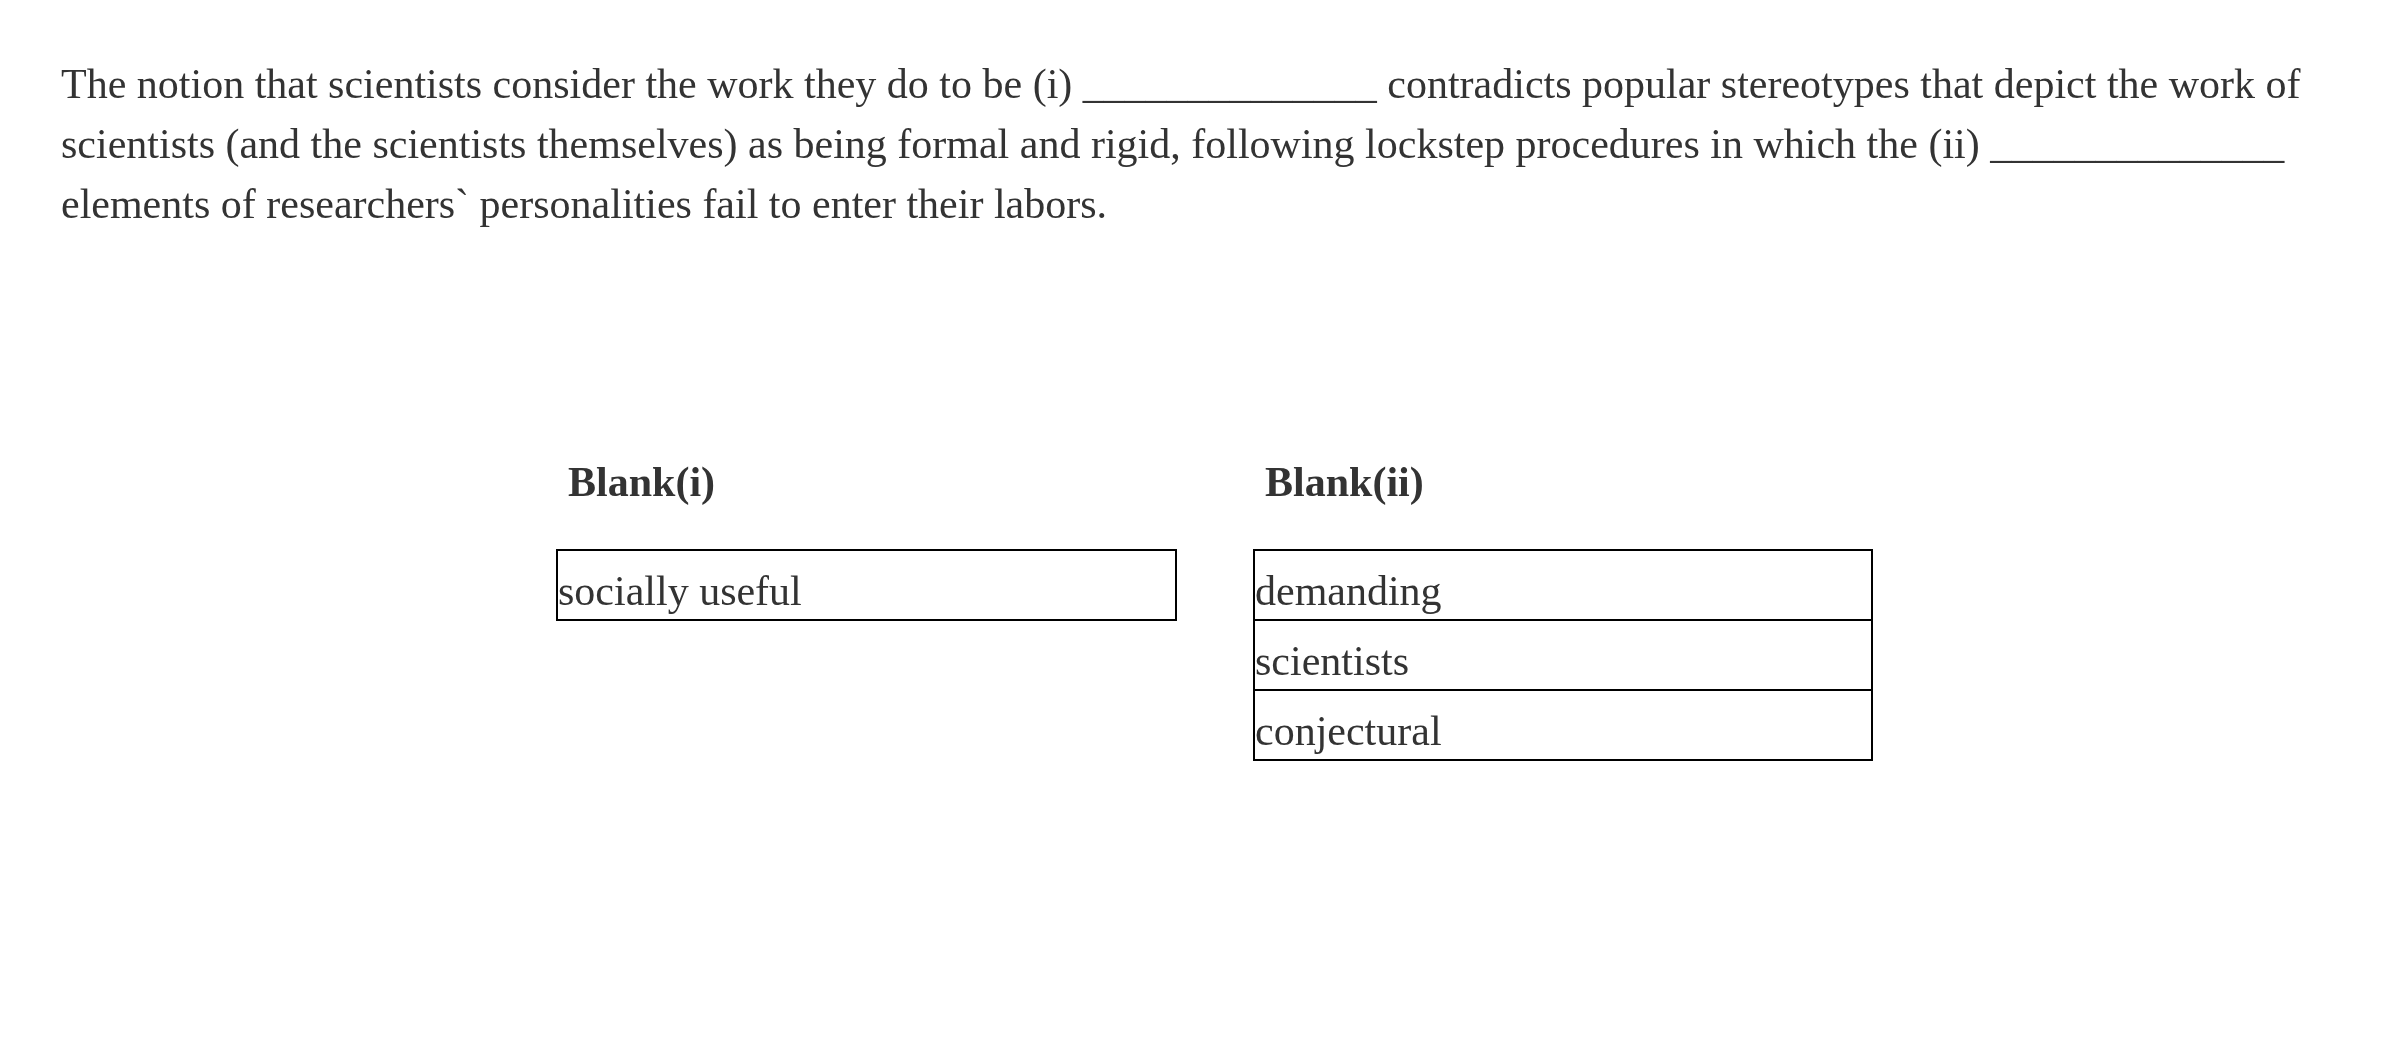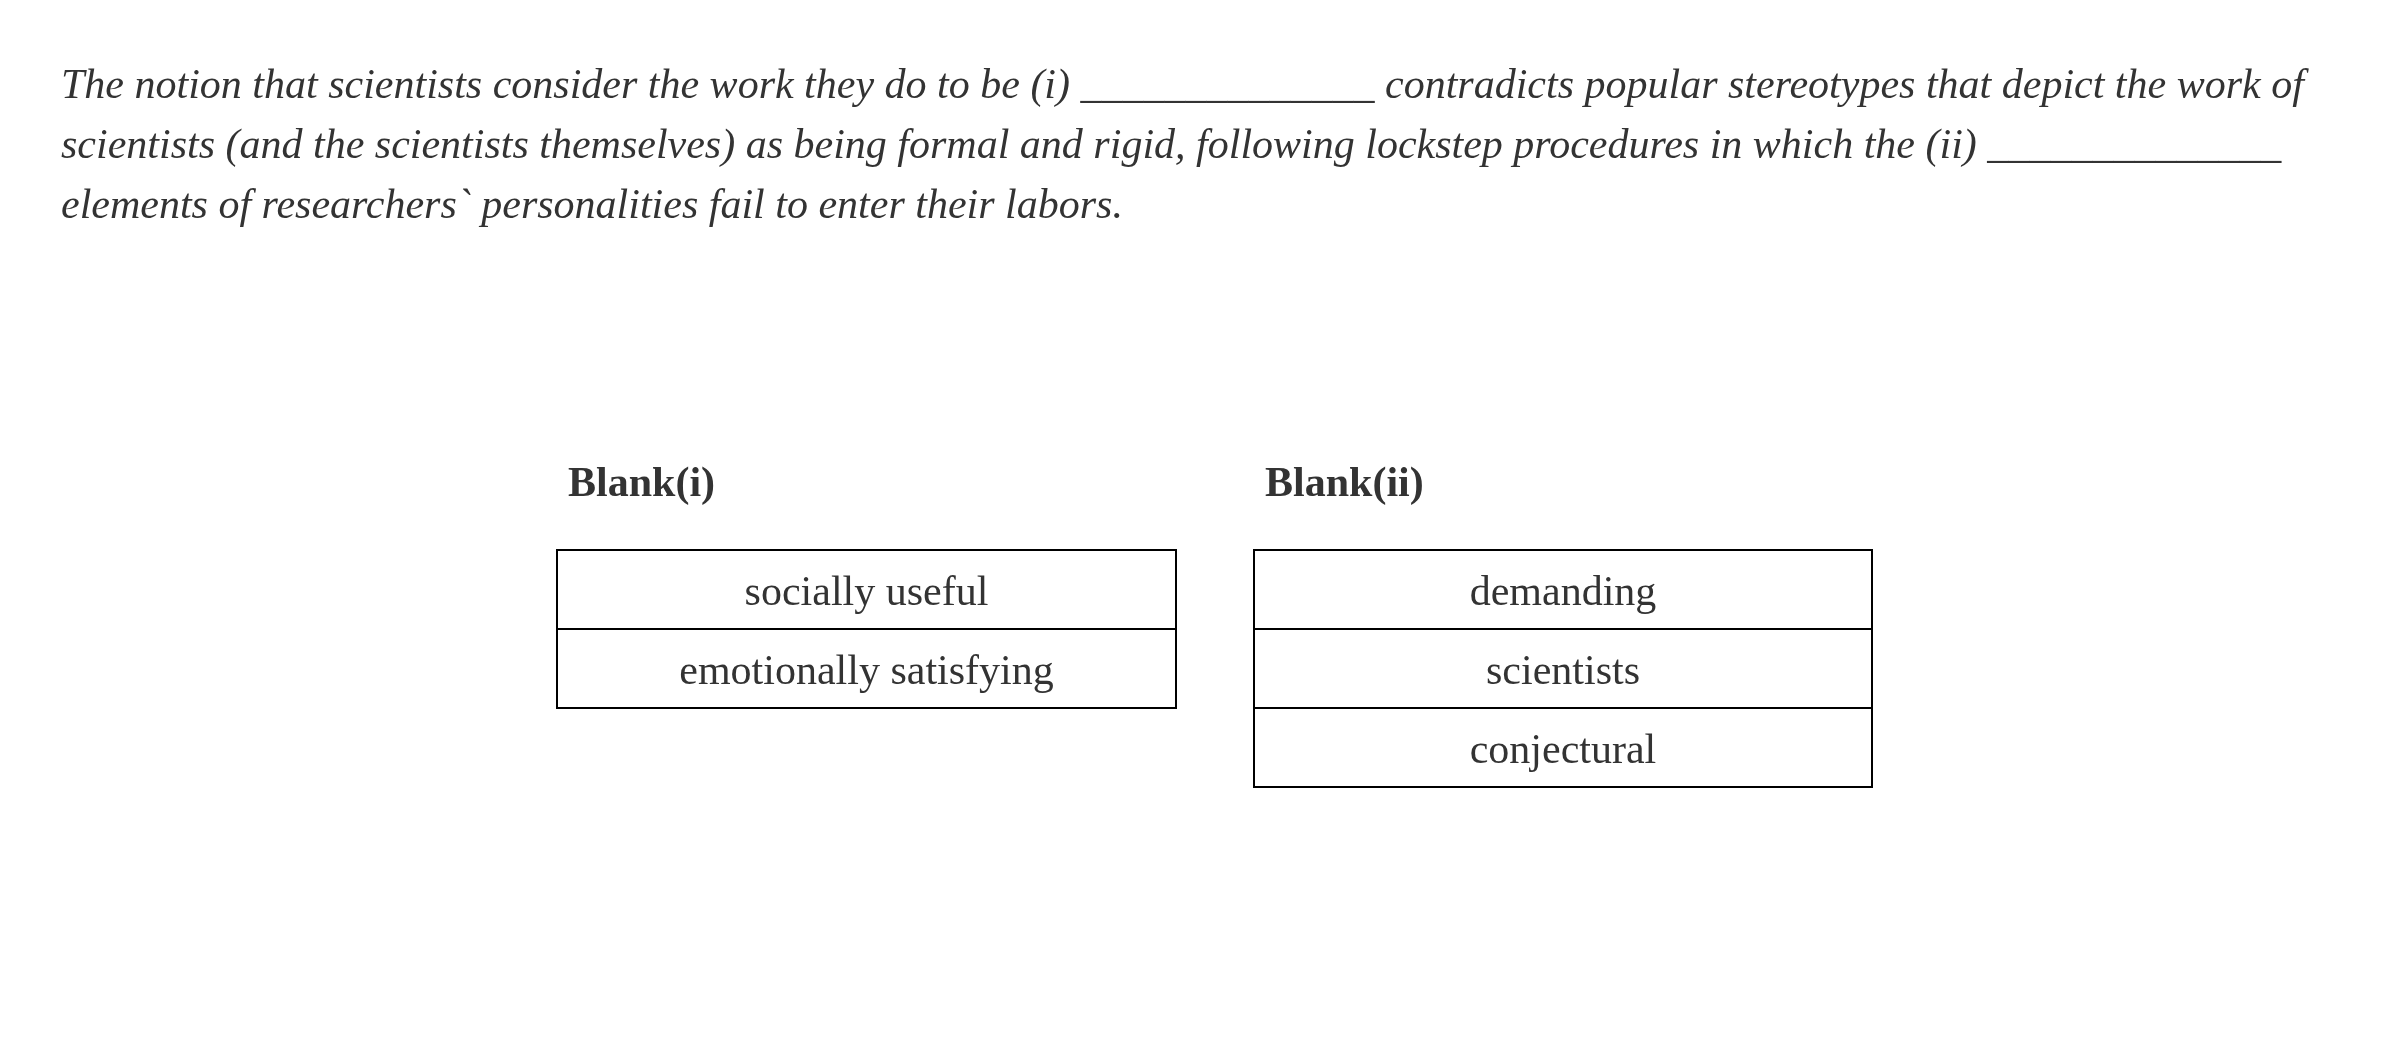--- a/index.html
+++ b/index.html
@@ -16,21 +16,20 @@
     color: #333333;
   }
   .question {
     position: absolute;
     left: 61px;
     top: 54px;
     width: 2300px;
     margin: 0;
     font-size: 42px;
     line-height: 60px;
-    font-style: italic;
   }
   .blank-line {
     white-space: pre;
   }
   .choices {
     position: absolute;
     top: 0;
     left: 0;
   }
   .col {
@@ -55,42 +54,41 @@
     top: 549px;
     left: 0;
     width: 100%;
     box-sizing: border-box;
     border: 2px solid #000000;
     margin: 0;
     padding: 0;
     list-style: none;
   }
   .option {
-    height: 77px;
+    height: 68px;
     line-height: 80px;
-    text-align: center;
+    text-align: left;
     font-size: 42px;
     cursor: pointer;
     background: #ffffff;
   }
   .option + .option {
     border-top: 2px solid #000000;
   }
 </style>
 </head>
 <body>
 
 <p class="question"><span>The notion that scientists consider the work they do to be (i) </span><span class="blank-line">______________</span><span> contradicts popular stereotypes that depict the work of scientists (and the scientists themselves) as being formal and rigid, following lockstep procedures in which the (ii) </span><span class="blank-line">______________</span><span> elements of researchers` personalities fail to enter their labors.</span></p>
 
 <div class="choices">
   <div class="col col-1">
     <h3 class="col-heading">Blank(i)</h3>
     <ul class="options">
       <li class="option">socially useful</li>
-      <li class="option">emotionally satisfying</li>
     </ul>
   </div>
   <div class="col col-2">
     <h3 class="col-heading">Blank(ii)</h3>
     <ul class="options">
       <li class="option">demanding</li>
       <li class="option">scientists</li>
       <li class="option">conjectural</li>
     </ul>
   </div>

